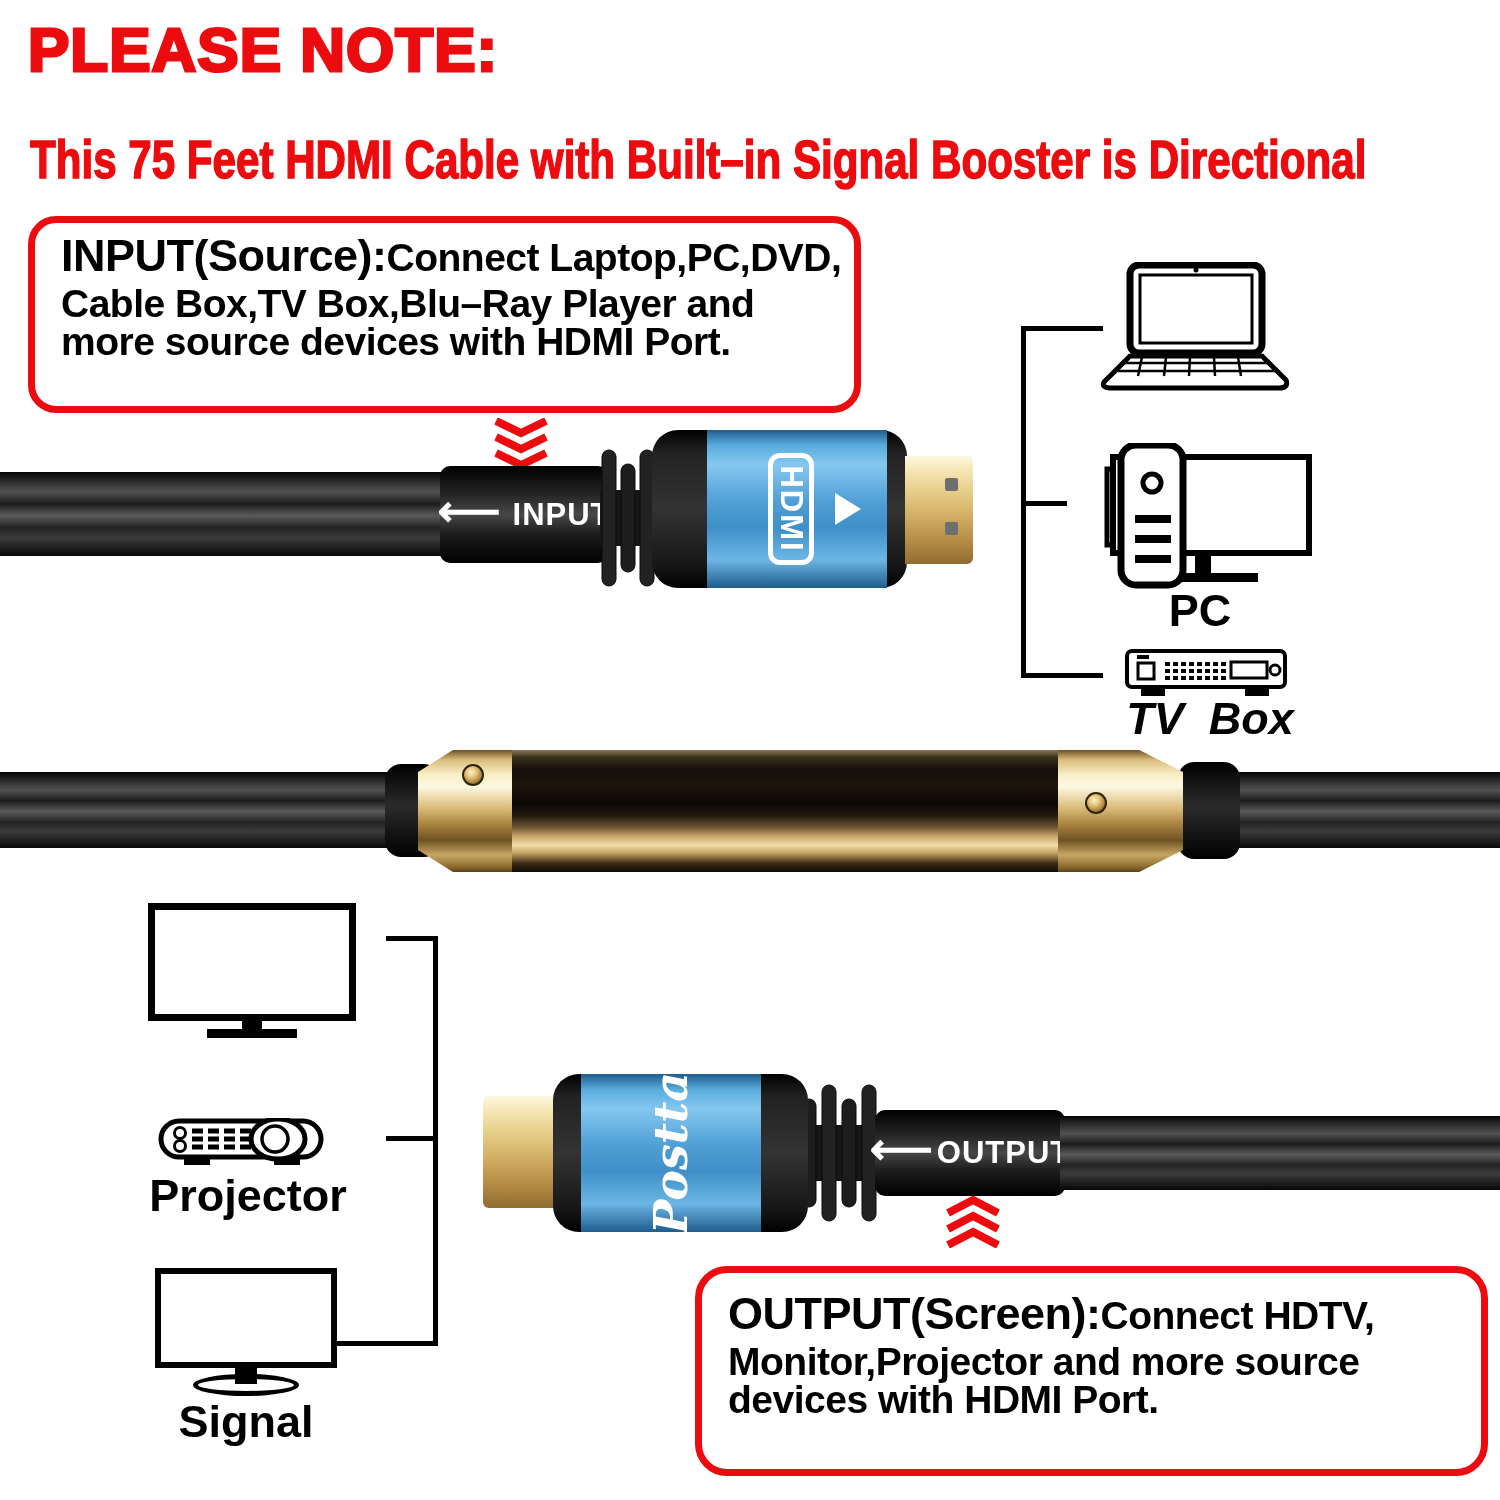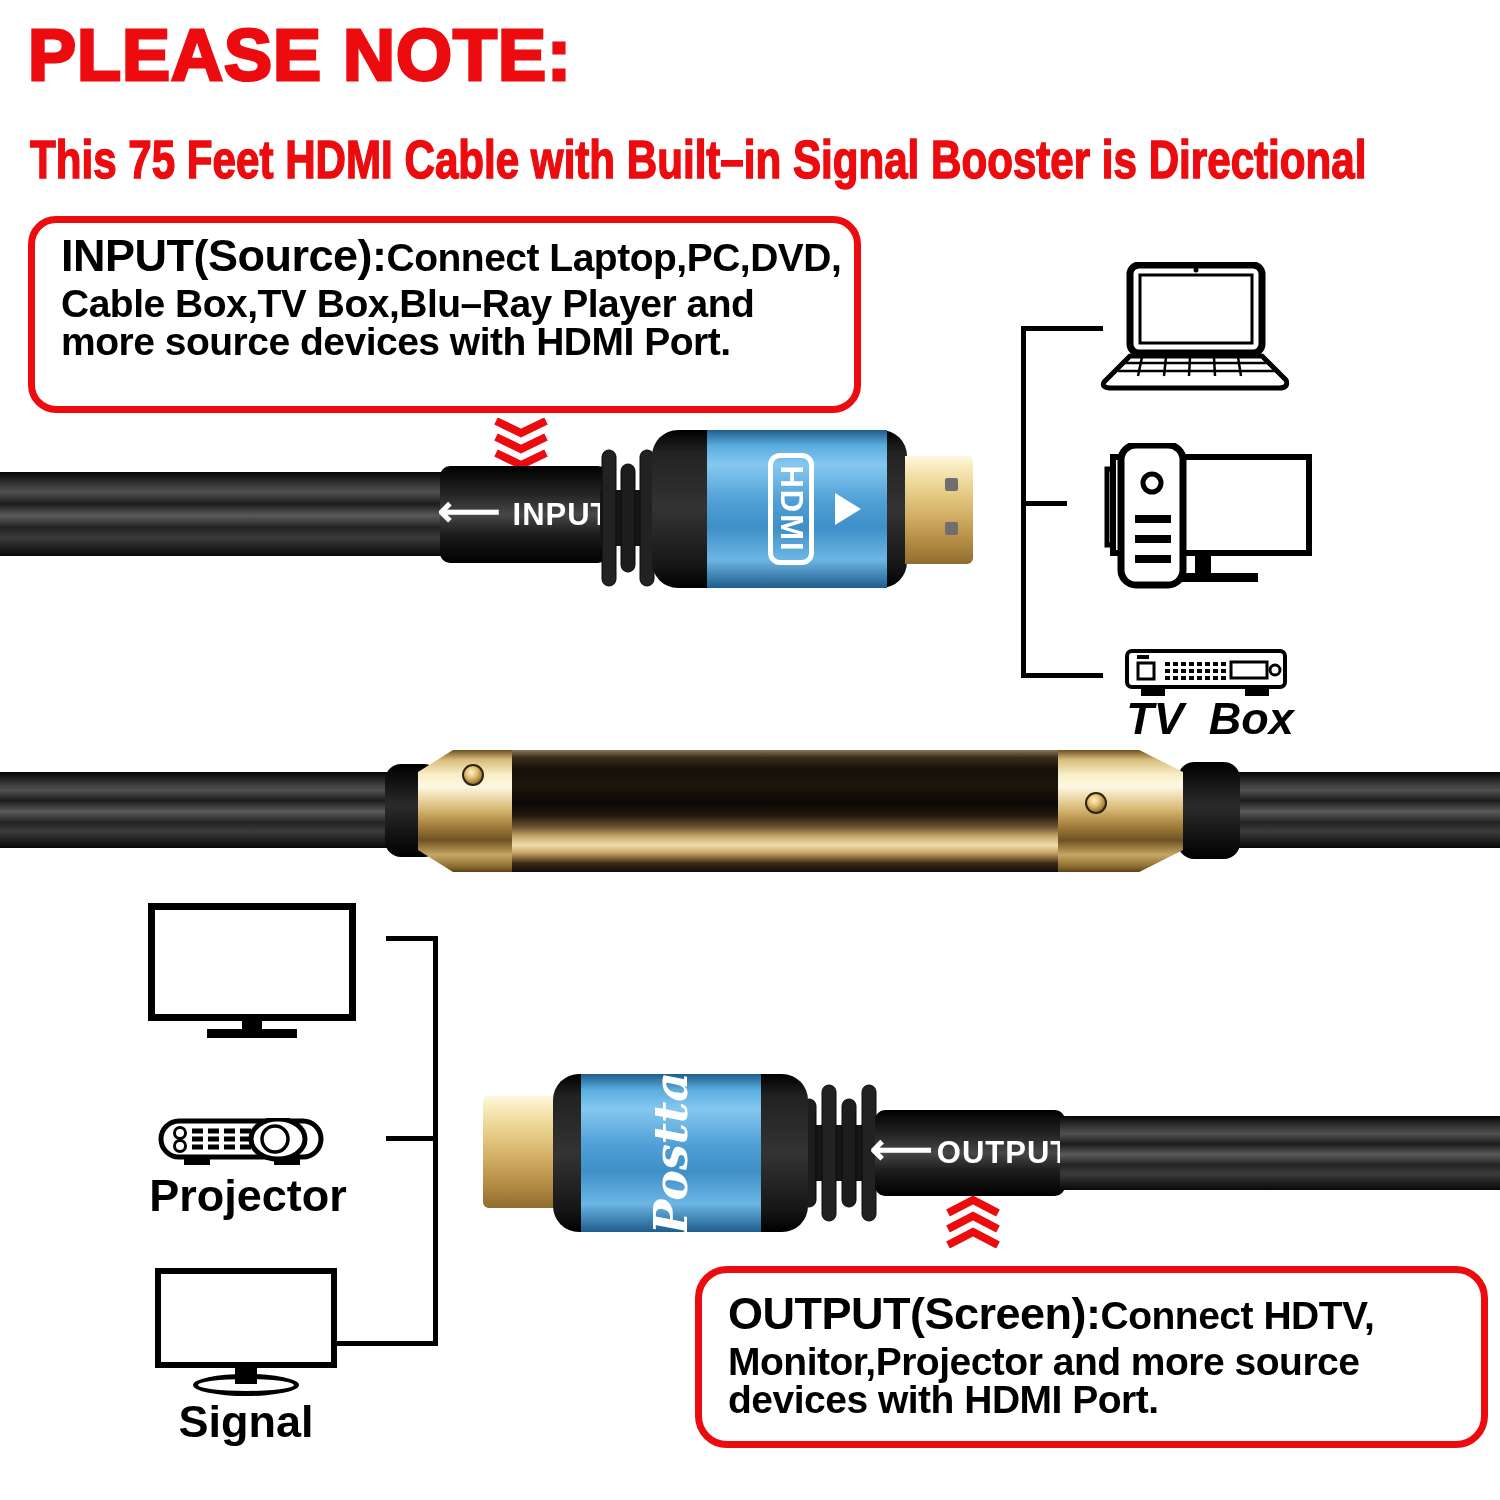--- a/index.html
+++ b/index.html
@@ -8,21 +8,21 @@
     --gold:#d9b878;
   }
   html,body{margin:0;padding:0;background:#fff;}
   #canvas{
     position:relative;width:1500px;height:1500px;background:#fff;overflow:hidden;
     font-family:"Liberation Sans",sans-serif;color:#000;
   }
   .abs{position:absolute;}
   
   .title{
-    left:28px;top:14px;font-size:72px;font-weight:bold;color:var(--accent-red);
+    left:28px;top:14px;font-size:62px;font-weight:bold;color:var(--accent-red);
     letter-spacing:1px;-webkit-text-stroke:3px var(--accent-red);white-space:nowrap;
   }
   .subtitle{
     left:30px;top:128px;font-size:54px;font-weight:bold;color:var(--accent-red);
     -webkit-text-stroke:1.5px var(--accent-red);
     transform:scaleX(0.78);transform-origin:left center;white-space:nowrap;
   }
   
   .red-box{border:7px solid var(--accent-red);border-radius:28px;background:#fff;box-sizing:border-box;}
   .note{padding:14px 0 0 26px;}
@@ -120,20 +120,21 @@
     <rect x="12" y="26" width="22" height="76" fill="#fff" stroke="#000" stroke-width="5"></rect>
     <rect x="18" y="14" width="196" height="96" fill="#fff" stroke="#000" stroke-width="6"></rect>
     <rect x="100" y="110" width="16" height="20" fill="#000"></rect>
     <rect x="78" y="130" width="85" height="9" fill="#000"></rect>
     <rect x="26" y="2" width="62" height="140" rx="15" fill="#fff" stroke="#000" stroke-width="7"></rect>
     <circle cx="57" cy="40" r="9" fill="#fff" stroke="#000" stroke-width="5"></circle>
     <rect x="40" y="72" width="36" height="8" fill="#000"></rect>
     <rect x="40" y="92" width="36" height="8" fill="#000"></rect>
     <rect x="40" y="112" width="36" height="8" fill="#000"></rect>
   </svg>
+  <div class="abs dev-label" style="left:1095px;top:585px;width:210px;">PC</div>
 
   <svg class="abs" style="left:1125px;top:648px;" width="165" height="52" viewBox="0 0 165 52">
     <rect x="2" y="3" width="158" height="36" rx="5" fill="#fff" stroke="#000" stroke-width="4"></rect>
     <rect x="12" y="7" width="12" height="4" fill="#000"></rect>
     <rect x="13" y="15" width="16" height="16" fill="none" stroke="#000" stroke-width="3"></rect>
     <line x1="40" y1="16" x2="102" y2="16" stroke="#000" stroke-width="4" stroke-dasharray="5 3"></line>
     <line x1="40" y1="23" x2="102" y2="23" stroke="#000" stroke-width="4" stroke-dasharray="5 3"></line>
     <line x1="40" y1="30" x2="102" y2="30" stroke="#000" stroke-width="4" stroke-dasharray="5 3"></line>
     <rect x="106" y="14" width="36" height="16" fill="none" stroke="#000" stroke-width="3"></rect>
     <circle cx="150" cy="22" r="5" fill="none" stroke="#000" stroke-width="3"></circle>
@@ -231,21 +232,21 @@
     <span class="blabel" style="margin-left:4px;">OUTPUT</span>
   </div>
   <div class="abs cable" style="left:1060px;top:1116px;width:440px;height:74px;"></div>
 
   <svg class="abs chev" style="left:945px;top:1196px;" width="56" height="52" viewBox="0 0 56 52">
     <polyline points="3,17 28,4 53,17"></polyline>
     <polyline points="3,33 28,20 53,33"></polyline>
     <polyline points="3,49 28,36 53,49"></polyline>
   </svg>
 
-  <div class="abs red-box note" style="left:695px;top:1266px;width:793px;height:182px;border-radius:32px;padding-top:22px;">
+  <div class="abs red-box note" style="left:695px;top:1266px;width:793px;height:210px;border-radius:32px;padding-top:22px;">
     <div class="nline">
       <span class="lead">OUTPUT(Screen):</span><span class="rest">Connect HDTV,</span>
     </div>
     <div class="nline rest">Monitor,Projector and more source</div>
     <div class="nline rest">devices with HDMI Port.</div>
   </div>
 
 </div>
 
 </body></html>

